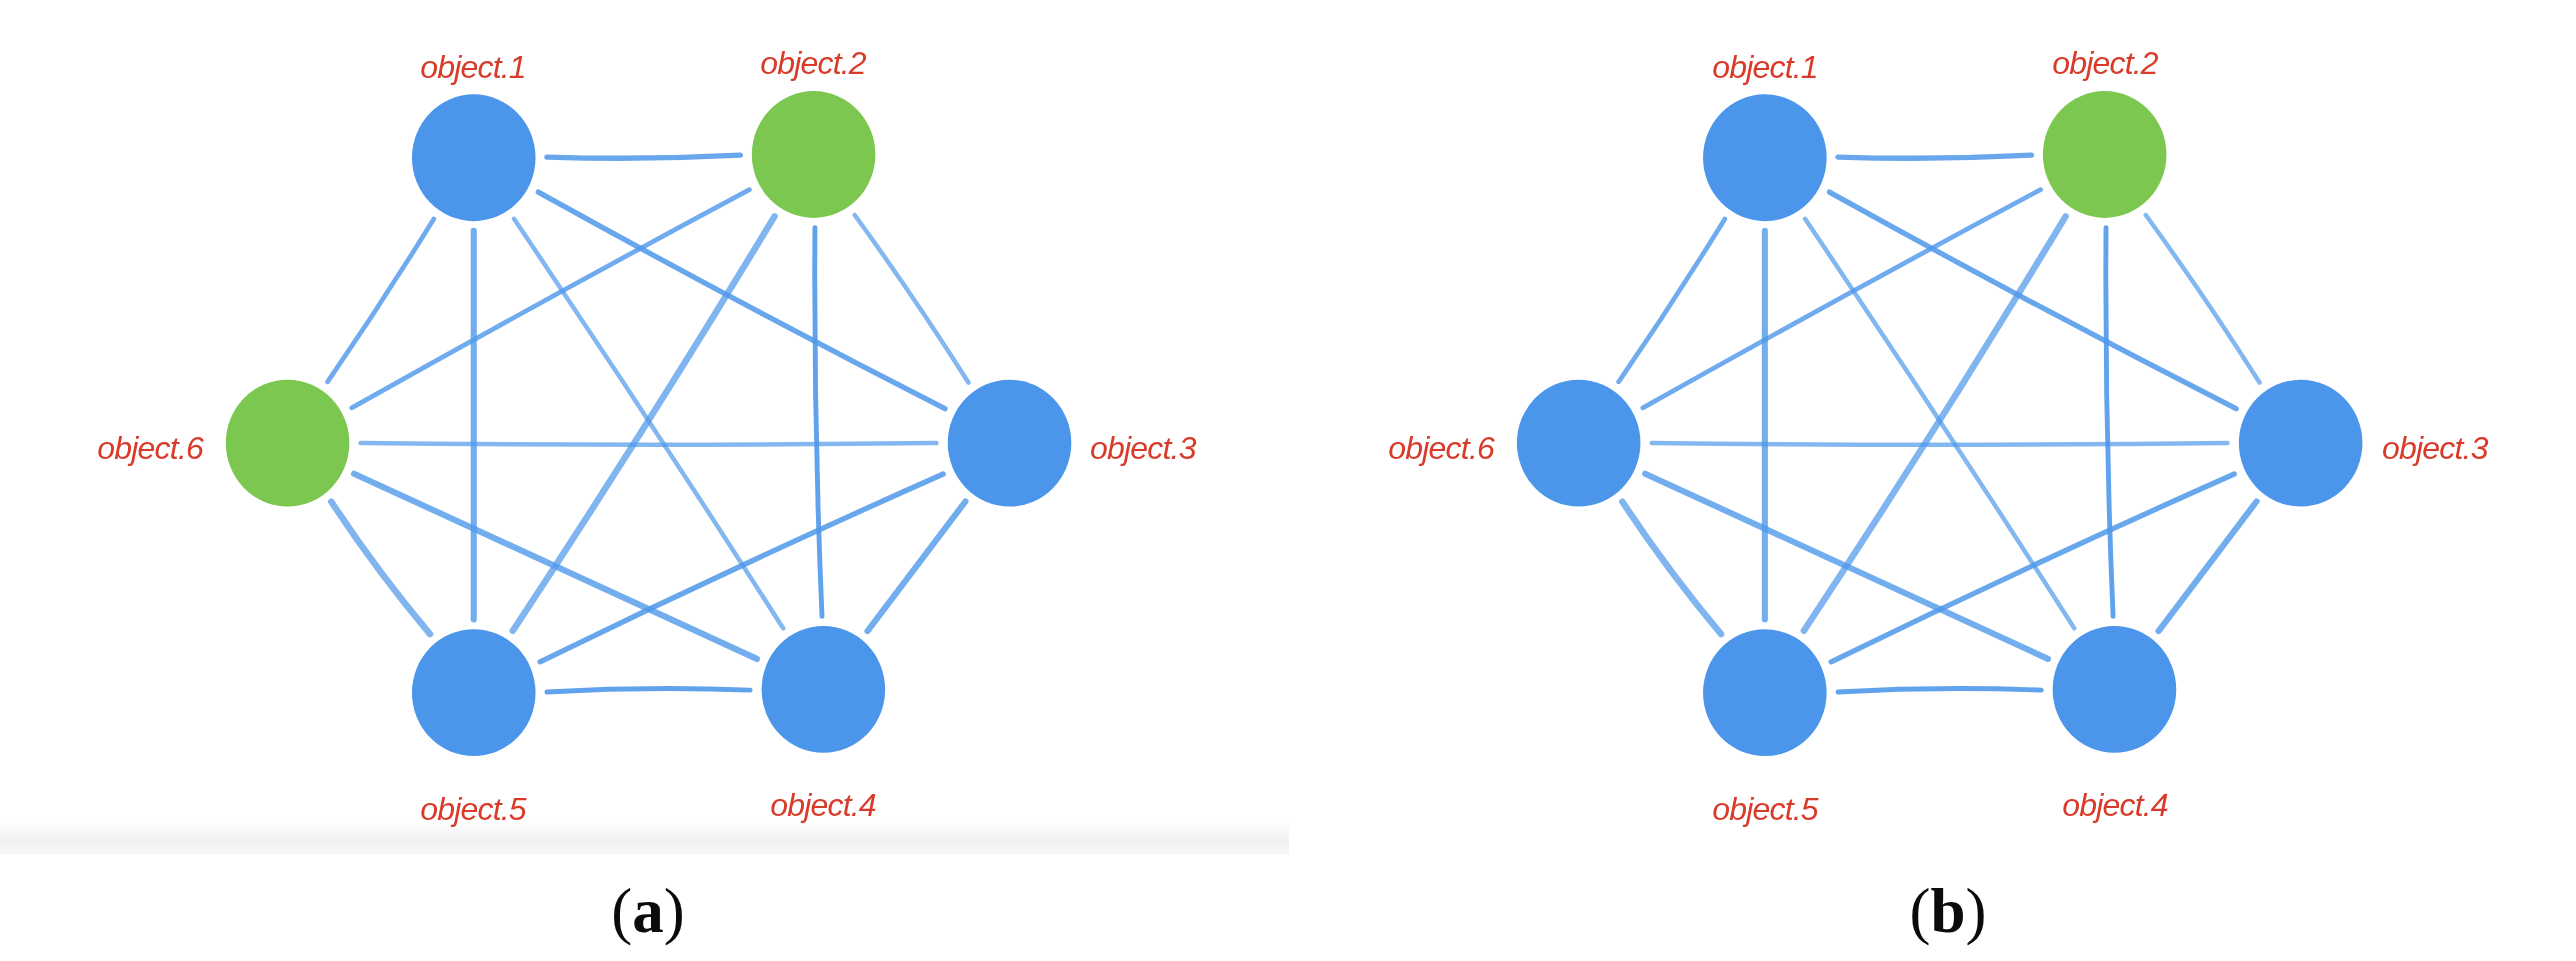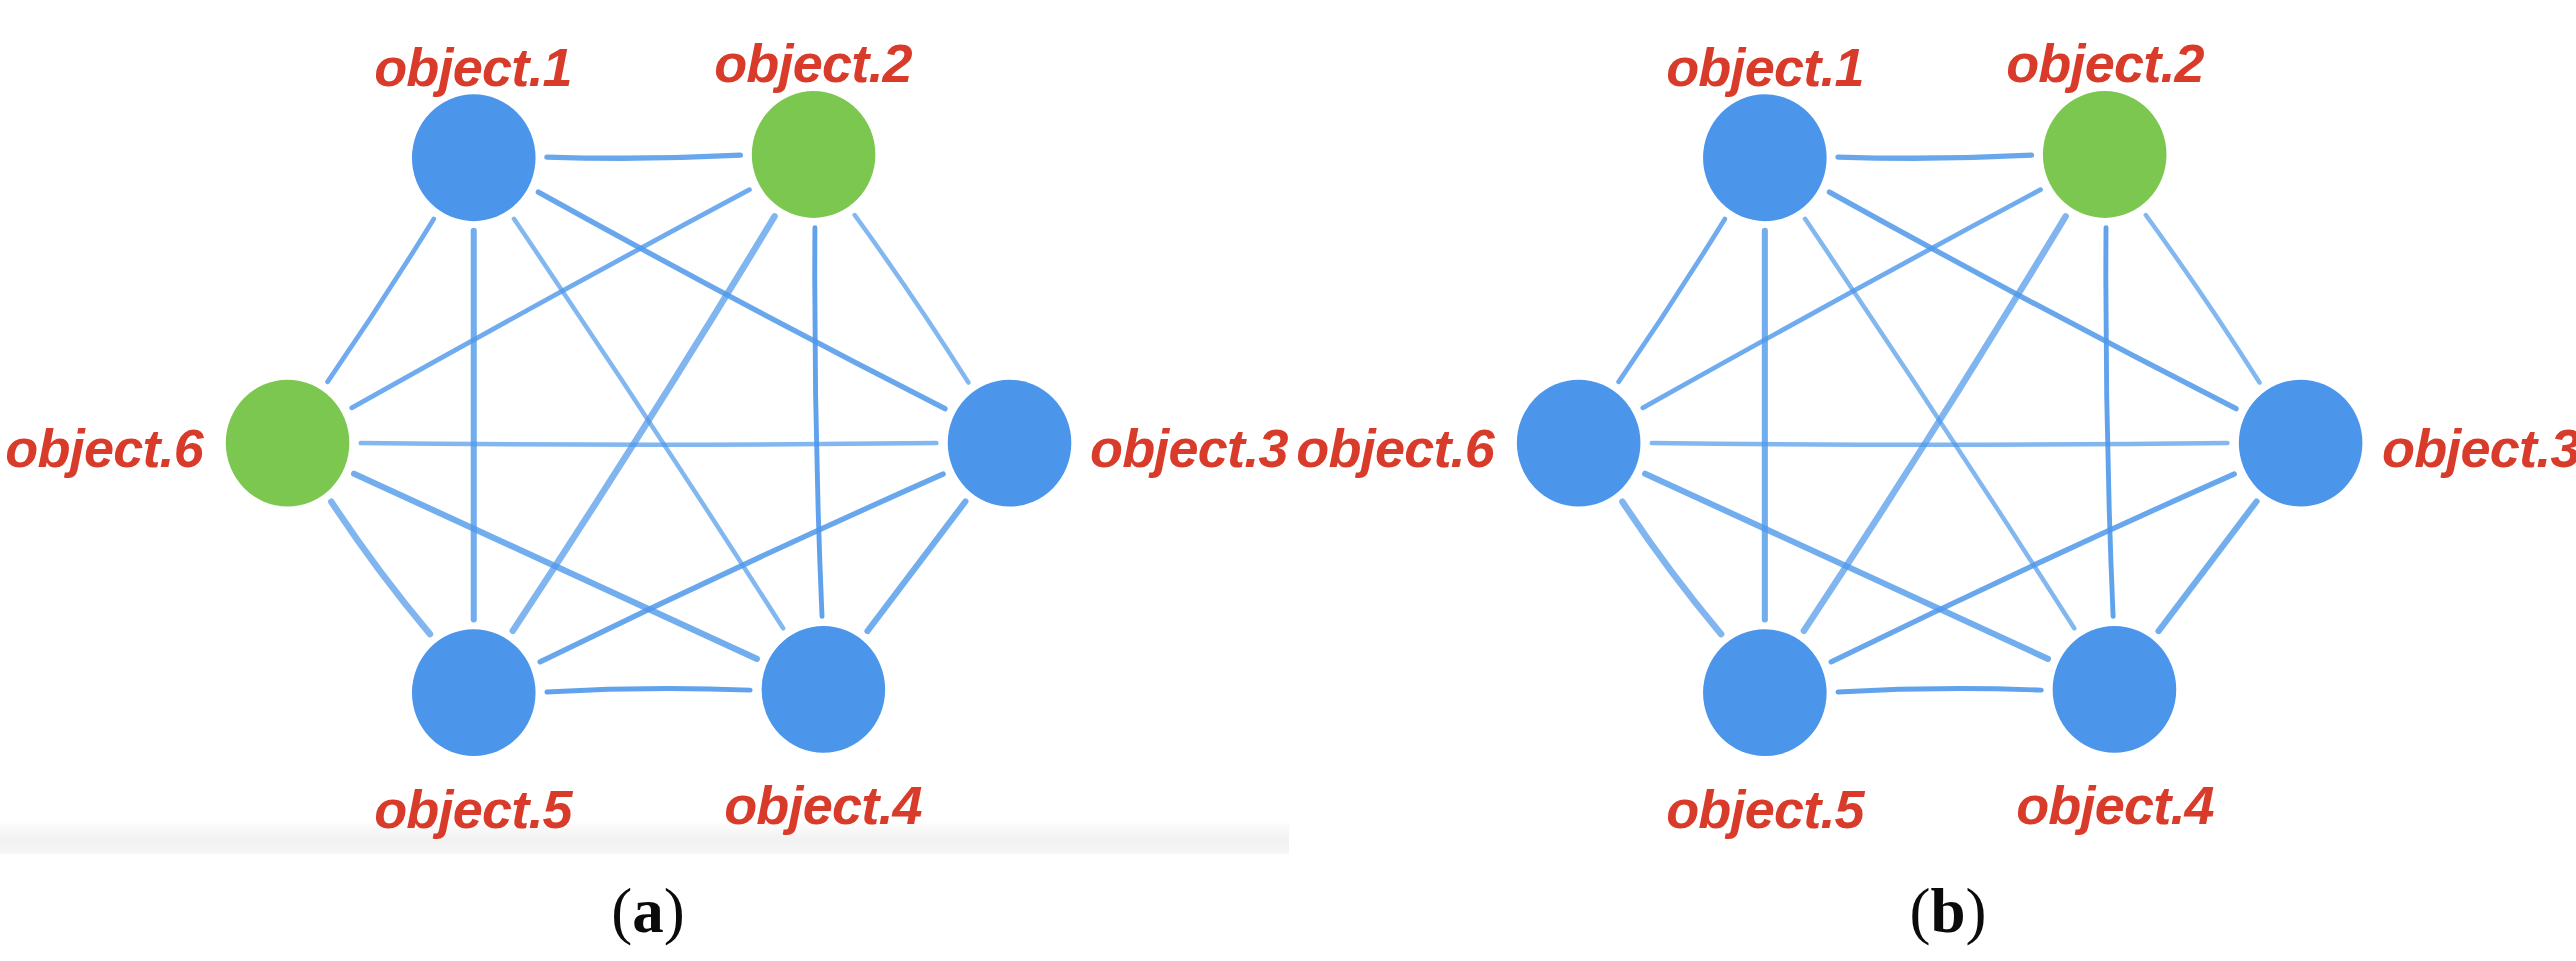--- a/index.html
+++ b/index.html
@@ -7,23 +7,23 @@
     position:relative;
     width:2576px;height:961px;
     background:#ffffff;
     overflow:hidden;
     font-family:"Liberation Sans", sans-serif;
   }
   #edge-layer{position:absolute;left:0;top:0;width:2576px;height:961px;}
   .node-label{
     position:absolute;
     font-family:"Liberation Sans", sans-serif;
-    font-weight:bold;
+    font-weight:normal;
     font-style:italic;
-    font-size:54px;
+    font-size:32px;
     letter-spacing:-0.8px;
     white-space:nowrap;
     line-height:1;
   }
   .lp-top, .lp-bottom{transform:translate(-50%,-50%);}
   .lp-left{transform:translate(-100%,-50%);}
   .lp-right{transform:translate(0,-50%);}
   .caption{
     position:absolute;
     transform:translate(-50%,-50%);

